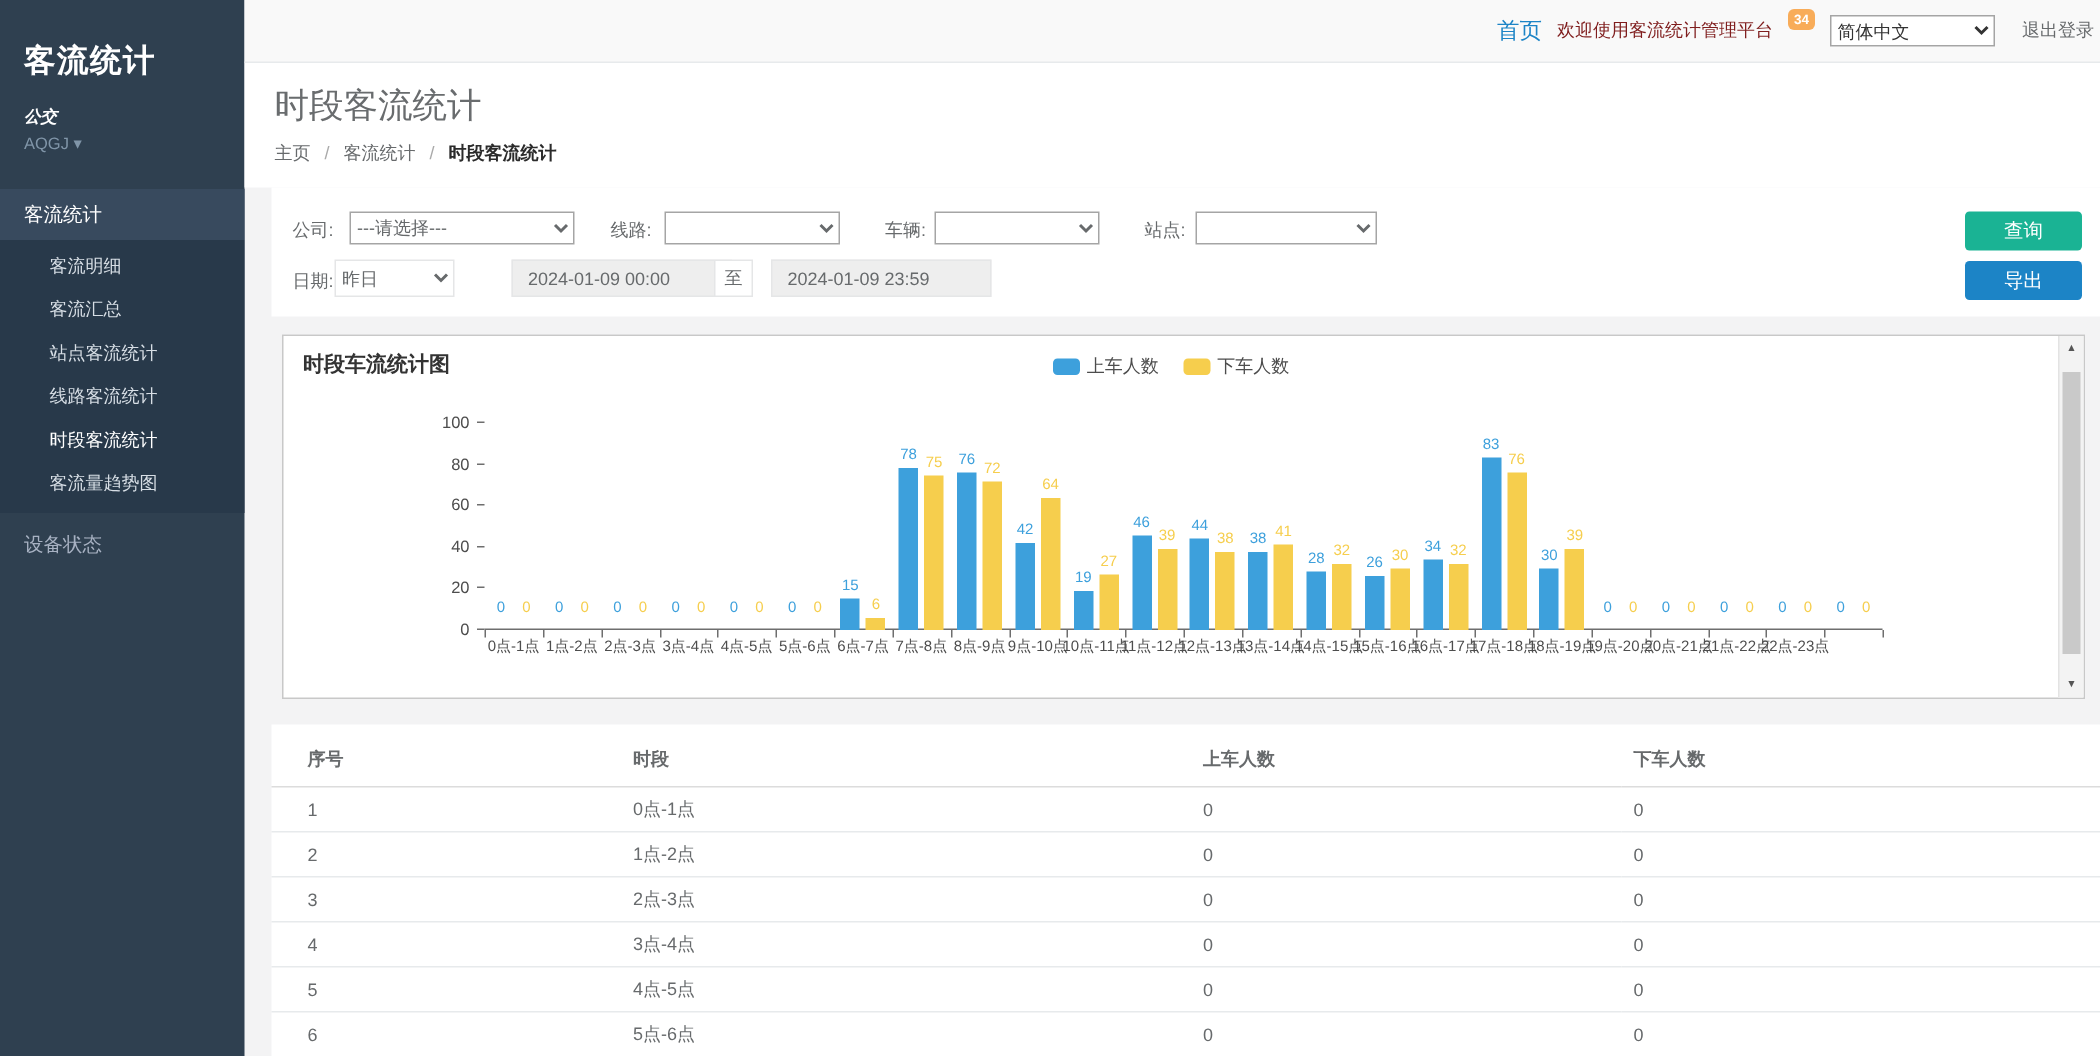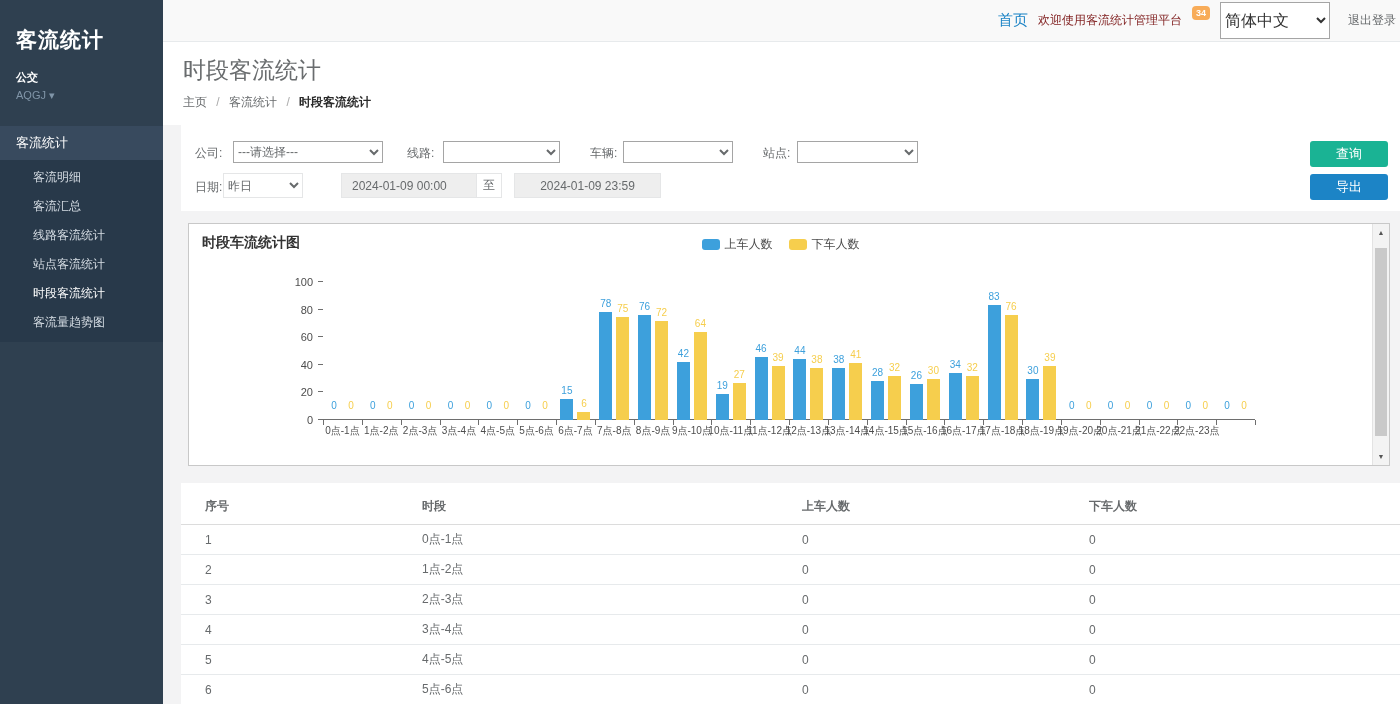--- a/index.html
+++ b/index.html
@@ -8,41 +8,41 @@
     width:1400px; height:704px; overflow:hidden; position:relative;
     background:#f3f3f4; font-family:"Liberation Sans","DejaVu Sans",sans-serif;
     font-size:13px; color:#676a6c;
   }
   a { text-decoration:none; }
 
   
   #sidebar { position:absolute; left:0; top:0; width:163px; height:704px; background:#2f4050; }
   .brand { padding:26px 0 0 16px; }
   .brand-title { font-size:21px; font-weight:bold; color:#fff; letter-spacing:1px; }
-  .org { color:#fff; font-size:11px; font-weight:bold; margin:16px 0 0 16px; }
+  .org { color:#fff; font-size:11px; font-weight:bold; margin:16px 0 0 16px;font-style:italic; }
   .org-code { color:#8095a8; font-size:11px; margin:4px 0 0 16px; cursor:pointer; }
   .sidebar-nav { margin-top:24px; }
   .nav-parent { padding:8px 16px; font-size:13px; color:#a7b1c2; cursor:pointer; }
   .nav-parent.active { background:#384a5e; color:#fff; }
   .nav-top { padding:10px 16px; font-size:13px; color:#a7b1c2; cursor:pointer; margin-top:2px; }
   .submenu { background:#28394a; padding:3px 0 5px 0; }
   .submenu-item { padding:6px 10px 6px 33px; font-size:12px; color:#d7dee5; cursor:pointer; white-space:nowrap; }
   .submenu-item.current { color:#fff; }
 
   
   #topbar {
     position:absolute; left:163px; top:0; width:1237px; height:42px;
     background:#f9f9f9; border-bottom:1px solid #e7eaec;
     display:flex; align-items:center; justify-content:flex-end; gap:10px; padding-right:4px;
   }
   .home-link { color:#1c84c6; font-size:15px; cursor:pointer; }
   .welcome { color:#7f1d1d; font-size:12px; }
   .notif-badge { background:#f8ac59; color:#fff; font-size:9px; font-weight:bold;
     padding:2px 4px; border-radius:4px; position:relative; top:-8px; }
-  .lang-select { width:110px; height:37px; font-size:16px; color:#333; border:1px solid #a5a5a5; background:#fff; }
+  .lang-select { width:110px; height:21px; font-size:12px; color:#333; border:1px solid #a5a5a5; background:#fff; }
   .logout { color:#676a6c; font-size:12px; margin-left:8px; cursor:pointer; }
 
   
   #heading { position:absolute; left:163px; top:42px; width:1237px; height:83px; background:#fff; padding:13px 0 0 20px; }
   .page-title { font-size:23px; color:#696c6e; font-weight:400; }
   .breadcrumb { margin-top:8px; font-size:12px; color:#676a6c; }
   .breadcrumb .sep { color:#aaa; margin:0 6px; }
   .breadcrumb .crumb { color:#676a6c; cursor:pointer; }
   .breadcrumb .current { font-weight:bold; color:#2b2b2b; }
 
@@ -99,25 +99,26 @@
   <div class="org">公交</div>
   <div class="org-code">
     <span>AQGJ</span>
     <span>▾</span>
   </div>
   <div class="sidebar-nav">
     <div class="nav-parent active">客流统计</div>
     <div class="submenu">
       <div class="submenu-item">客流明细</div>
       <div class="submenu-item">客流汇总</div>
+      <div class="submenu-item">站点客流统计</div>
       <div class="submenu-item">线路客流统计</div>
-      <div class="submenu-item">站点客流统计</div>
       <div class="submenu-item current">时段客流统计</div>
       <div class="submenu-item">客流量趋势图</div>
     </div>
+    <div class="nav-top">设备状态</div>
   </div>
 </div>
 
 <div id="topbar">
   <a class="home-link">首页</a>
   <span class="welcome">欢迎使用客流统计管理平台</span>
   <span class="notif-badge">34</span>
   <select class="lang-select">
     <option>简体中文</option>
   </select>
@@ -148,21 +149,21 @@
     <select class="fselect" style="left:442px;top:16px;width:110px"></select>
     <span class="flabel" style="left:582px;top:20px">站点:</span>
     <select class="fselect" style="left:616px;top:16px;width:121px"></select>
 
     <span class="flabel" style="left:14px;top:54px">日期:</span>
     <select class="pselect" style="left:42px;top:48px;width:80px">
       <option>昨日</option>
     </select>
     <input class="dinput" style="left: 148px; top: 48px; width: 147px;" readonly="" value="2024-01-09 00:00">
     <span class="dsep" style="left:295px;top:48px">至</span>
-    <input class="dinput" style="left: 321px; top: 48px; width: 147px; text-align: center;" readonly="" value="2024-01-09 23:59">
+    <input class="dinput" style="left: 321px; top: 48px; width: 147px;" readonly="" value="2024-01-09 23:59">
 
     <button class="btn btn-query">查询</button>
     <button class="btn btn-export">导出</button>
   </div>
 
   <div id="chart-panel">
     <span class="chart-title">时段车流统计图</span>
     <div class="legend">
       <span class="legend-item">
         <span class="legend-swatch" id="swatch-0" style="background: rgb(61, 160, 220);"></span>

